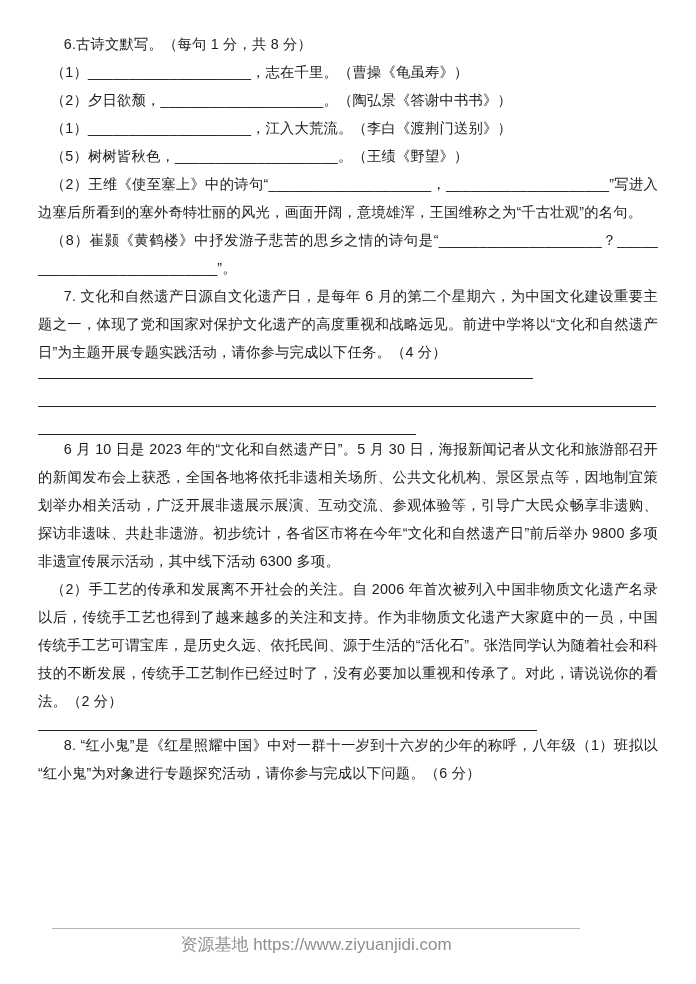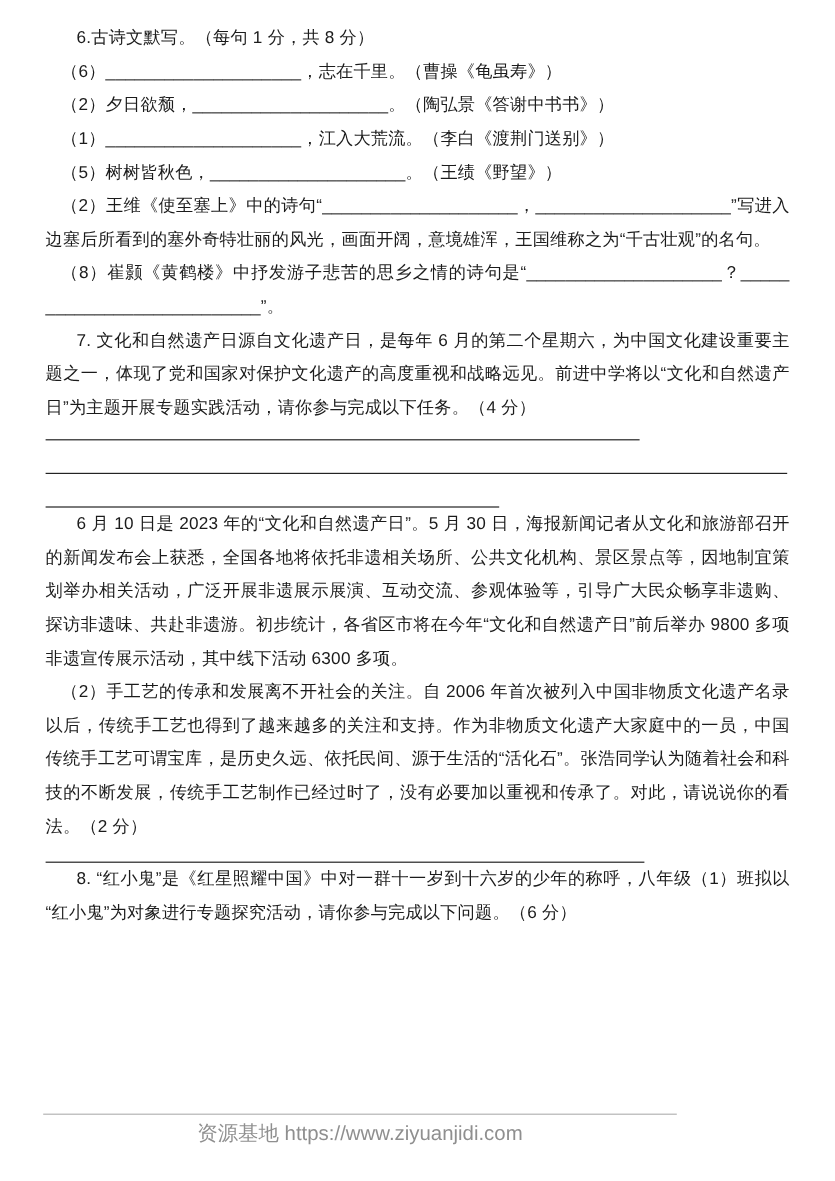--- a/index.html
+++ b/index.html
@@ -9,21 +9,21 @@
     width: 696px;
     height: 984px;
     background: #ffffff;
     font-family: "Liberation Sans", sans-serif;
     color: #1b1b1b;
     overflow: hidden;
   }
   .doc {
     position: absolute;
     left: 38px;
-    top: 18px;
+    top: 30px;
     width: 620px;
   }
   .doc p {
     margin: 0;
     font-size: 14.3px;
     line-height: 28px;
     text-align: justify;
     letter-spacing: 0.2px;
   }
   .indent-1 { text-indent: 0.9em; }
@@ -31,21 +31,21 @@
   .answer-line { border-bottom: 1.5px solid #232323; }
   .al-1 { height: 13px; width: 495px; }
   .al-2 { height: 28px; width: 618px; }
   .al-3 { height: 28px; width: 378px; }
   .al-4 { height: 16px; width: 499px; }
   .mt-a { margin-top: 8px; }
   .mt-b { margin-top: 26px; }
   .mt-c { margin-top: 33px; }
   .footer {
     position: absolute;
-    left: 0;
+    left: 16px;
     top: 928px;
     width: 600px;
   }
   .footer-rule {
     margin: 0 36px;
     border-top: 1px solid #b3b3b3;
   }
   .footer-text {
     text-align: center;
     color: #8f8f8f;
@@ -54,21 +54,21 @@
     font-family: "Liberation Sans", sans-serif;
   }
 </style>
 </head>
 <body>
 
 <div class="page">
   <div class="doc">
 
     <p class="indent-2">6.古诗文默写。（每句 1 分，共 8 分）</p>
-    <p class="indent-1">（6）____________________，志在千里。（曹操《龟虽寿》）</p>
+    <p class="indent-1">（1）____________________，志在千里。（曹操《龟虽寿》）</p>
     <p class="indent-1">（2）夕日欲颓，____________________。（陶弘景《答谢中书书》）</p>
     <p class="indent-1">（1）____________________，江入大荒流。（李白《渡荆门送别》）</p>
     <p class="indent-1">（5）树树皆秋色，____________________。（王绩《野望》）</p>
     <p class="indent-1">（2）王维《使至塞上》中的诗句“____________________，____________________”写进入边塞后所看到的塞外奇特壮丽的风光，画面开阔，意境雄浑，王国维称之为“千古壮观”的名句。</p>
     <p class="indent-1">（8）崔颢《黄鹤楼》中抒发游子悲苦的思乡之情的诗句是“____________________？_____ ______________________”。</p>
 
     <p class="indent-2">7. 文化和自然遗产日源自文化遗产日，是每年 6 月的第二个星期六，为中国文化建设重要主题之一，体现了党和国家对保护文化遗产的高度重视和战略远见。前进中学将以“文化和自然遗产日”为主题开展专题实践活动，请你参与完成以下任务。（4 分）</p>
 
     <div class="answer-line al-1"></div>
     <div class="answer-line al-2"></div>

